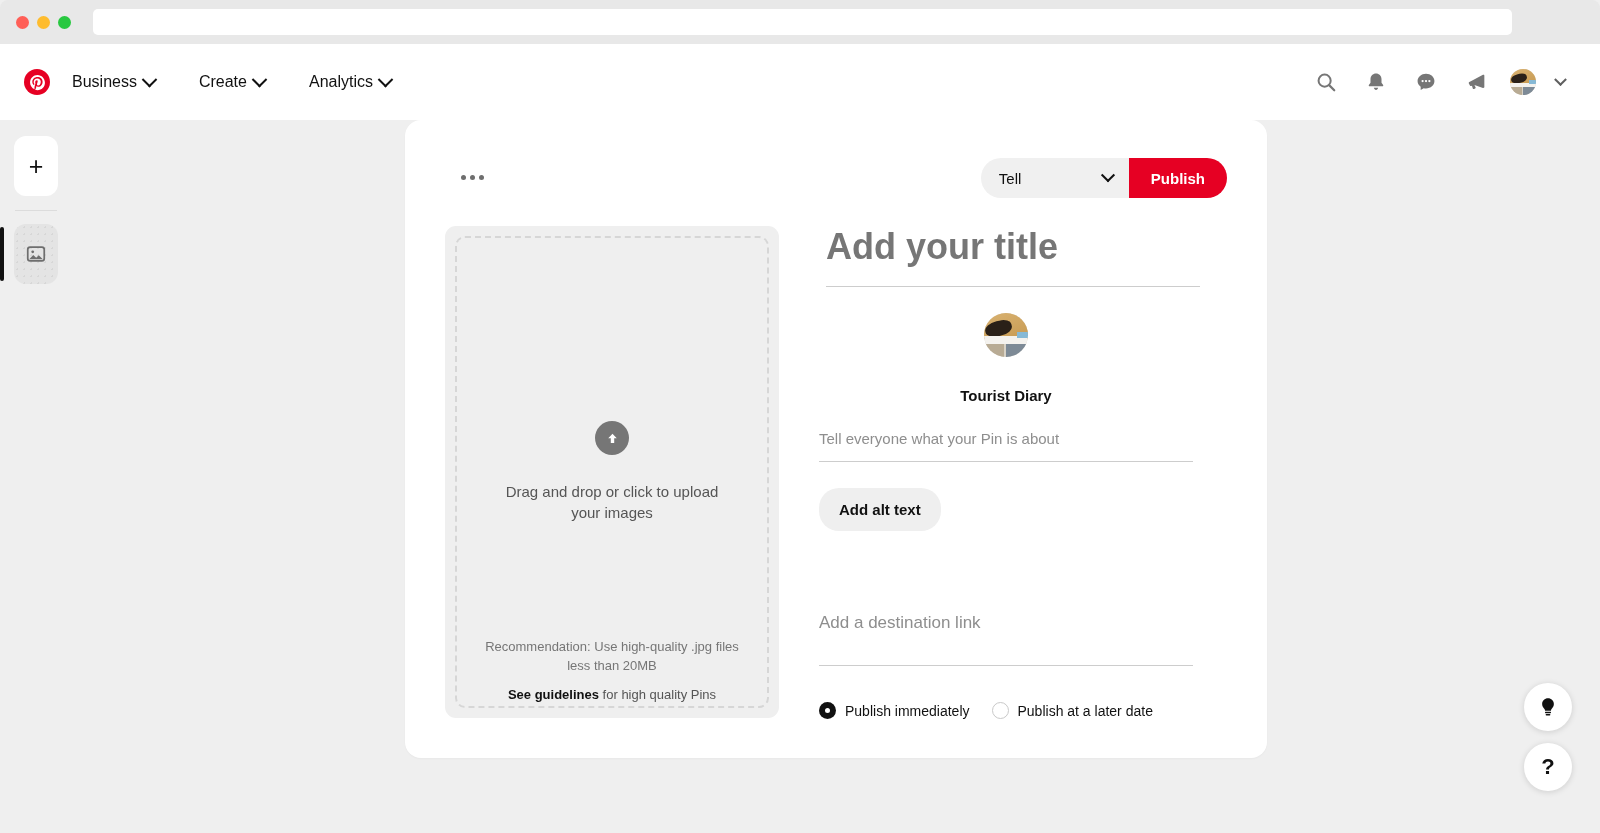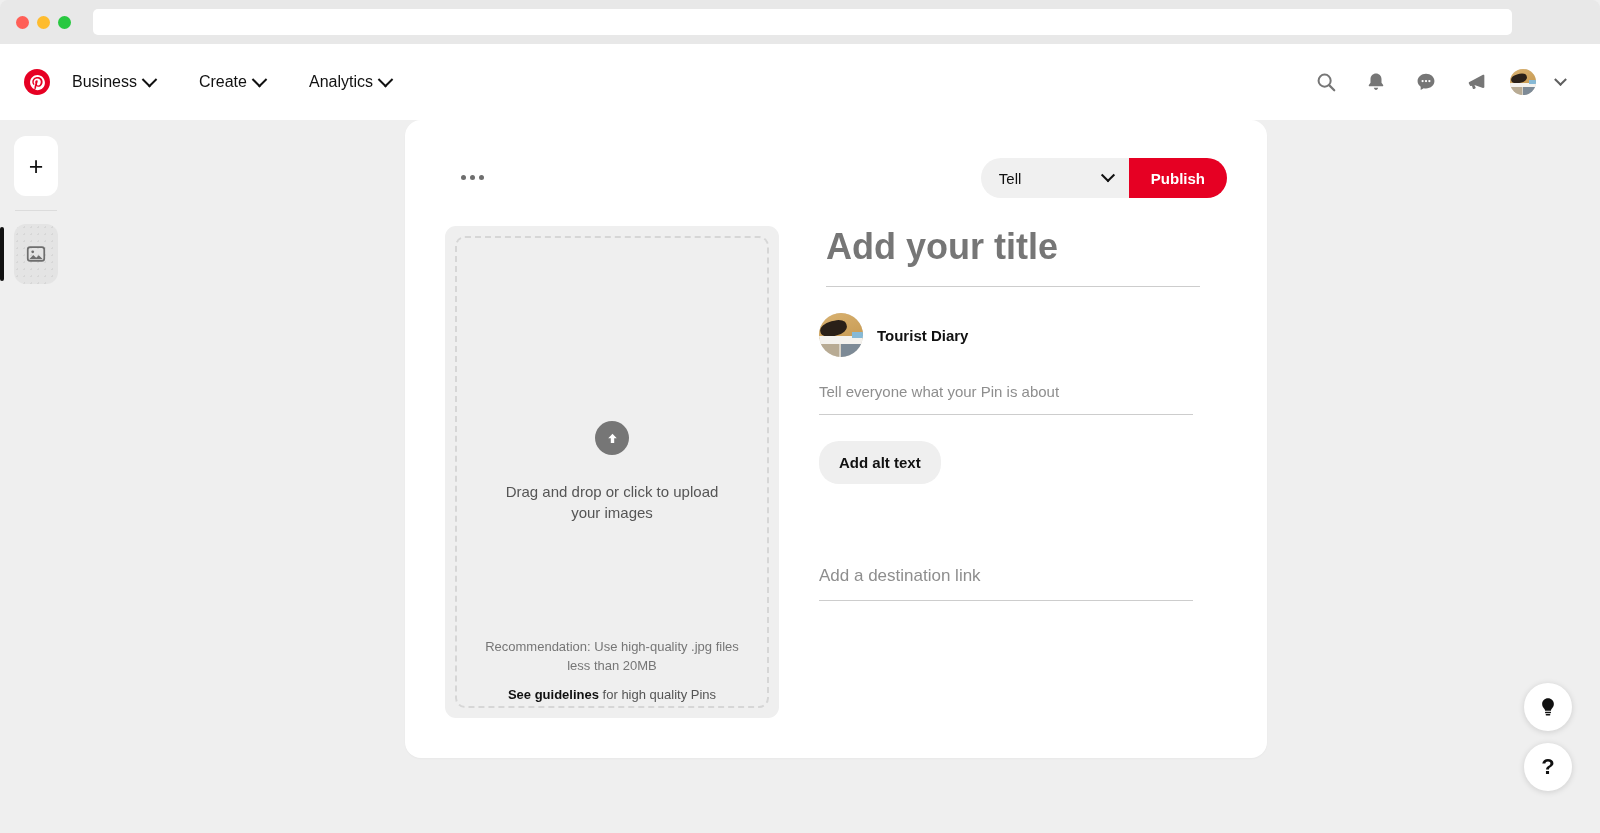--- a/index.html
+++ b/index.html
@@ -199,21 +199,21 @@
     width: 100%; border: none; outline: none;
     font-family: "Liberation Sans", sans-serif;
     font-size: 36px; font-weight: bold; color: #111;
     padding: 0 0 18px 0;
     border-bottom: 1px solid #cdcdcd;
     background: transparent;
     margin-left: 7px;
   }
   #title-field::placeholder { color: #767676; opacity: 1; }
 
-  #board-row { display: flex; align-items: center; gap: 14px; margin-top: 26px; cursor: pointer; }
+  #board-row { display: flex; align-items: center; gap: 30px; margin-top: 26px; cursor: pointer; flex-direction: column; }
   #board-avatar { width: 44px; height: 44px; border-radius: 50%; overflow: hidden; flex: none; }
   #board-name { font-size: 15px; font-weight: bold; color: #111; }
 
   #description-field {
     width: 100%; border: none; outline: none;
     font-family: "Liberation Sans", sans-serif;
     font-size: 15px; color: #111;
     padding: 0 0 14px 0; margin-top: 26px;
     border-bottom: 1px solid #cdcdcd;
     background: transparent;
@@ -225,21 +225,21 @@
     border: none; border-radius: 20px;
     font-size: 15px; font-weight: bold;
     font-family: "Liberation Sans", sans-serif;
     padding: 13px 20px; cursor: pointer;
   }
 
   #link-field {
     width: 100%; border: none; outline: none;
     font-family: "Liberation Sans", sans-serif;
     font-size: 17px; color: #111;
-    padding: 0 0 14px 0; margin-top: 82px;
+    padding: 0 0 32px 0; margin-top: 82px;
     border-bottom: 1px solid #cdcdcd;
     background: transparent;
   }
   #link-field::placeholder { color: #8e8e8e; opacity: 1; }
 
   #schedule-row { display: flex; align-items: center; gap: 22px; margin-top: 36px; }
   .radio-option { display: flex; align-items: center; gap: 9px; cursor: pointer; }
   .radio-mark {
     width: 17px; height: 17px; border-radius: 50%; flex: none;
     display: flex; align-items: center; justify-content: center;
@@ -408,20 +408,30 @@
             </div>
             <span id="board-name">Tourist Diary</span>
           </div>
 
           <input id="description-field" type="text" placeholder="Tell everyone what your Pin is about" style="">
 
           <button id="alt-text-button">Add alt text</button>
 
           <input id="link-field" type="text" placeholder="Add a destination link" style="">
 
+          <div id="schedule-row">
+            <div class="radio-option">
+              <span class="radio-mark checked"></span>
+              <span class="radio-label">Publish immediately</span>
+            </div>
+            <div class="radio-option">
+              <span class="radio-mark unchecked"></span>
+              <span class="radio-label">Publish at a later date</span>
+            </div>
+          </div>
         </div>
 
       </div>
     </div>
   </div>
 
   <div id="floating-actions">
     <div class="fab">
       <svg width="22" height="22" viewBox="0 0 24 24">
         <path d="M12 2.4c-3.6 0-6.4 2.8-6.4 6.3 0 2.3 1.2 4 2.3 5.2.5.6.8 1.1.8 1.7v.5h6.6v-.5c0-.6.3-1.1.8-1.7 1.1-1.2 2.3-2.9 2.3-5.2 0-3.5-2.8-6.3-6.4-6.3z" fill="#111"></path>

